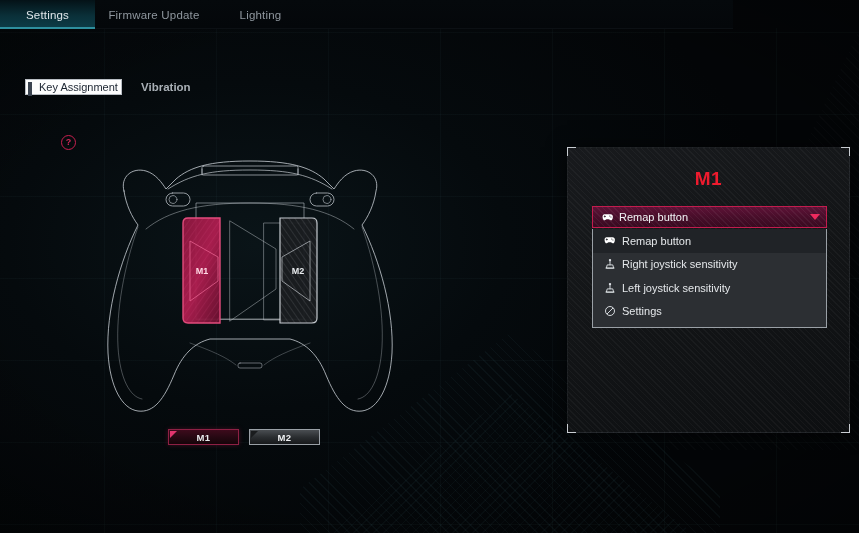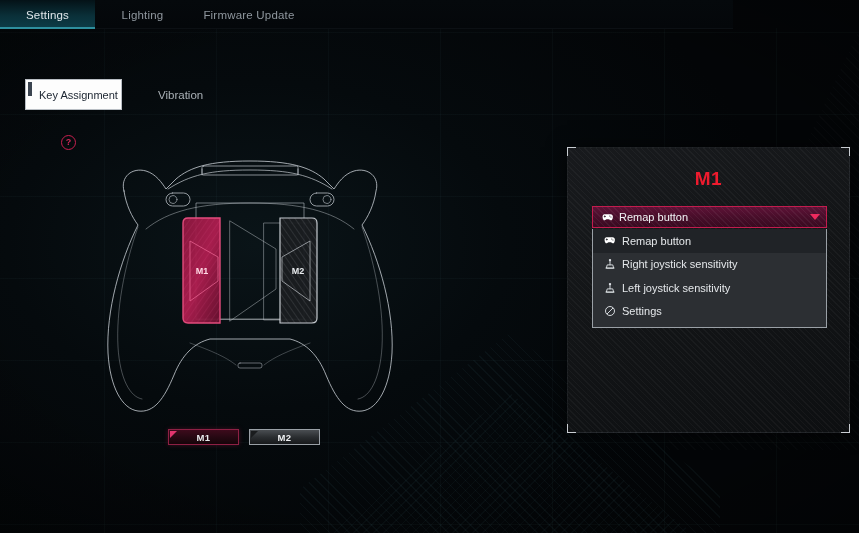--- a/index.html
+++ b/index.html
@@ -85,41 +85,42 @@
     background:#2e8f9e;
   }
 
   
   .subbar{
     position:absolute; left:0; top:29px; width:859px; height:62px;
     z-index:6;
   }
   .subtab{
     position:absolute; top:50px;
-    height:31px;
+    height:16px;
     display:flex; align-items:center;
     font-size:11.5px;
     cursor:default;
   }
   .subtab.key{
     left:25px; width:97px;
     background:#fdfdfd;
     border:1px solid #b9bec4;
     color:#1b2430;
     padding-left:13px;
     font-size:11px;
   }
   .subtab.key .corner{
     position:absolute; left:2px; top:2px;
     width:4px; height:14px;
     background:#3b4450;
   }
   .subtab.vib{
-    left:158px;
+    left:141px;
     color:#a9b0b6;
+    font-weight:bold;
   }
 
   
   .content{ position:absolute; left:0; top:91px; width:859px; height:442px; z-index:4; }
 
   
   .help-icon{
     position:absolute; left:61px; top:44px;
     width:15px; height:15px; border-radius:50%;
     border:1.4px solid #c8204f;
@@ -247,25 +248,25 @@
   <div class="bg-base"></div>
   <div class="bg-grid"></div>
   <div class="bg-chevrons"></div>
   <div class="bg-chevrons2"></div>
   <div class="bg-diag-right"></div>
 
   <div class="topbar">
     <div class="ttab active">
       <span>Settings</span>
     </div>
+    <div class="ttab w2">
+      <span>Firmware Update</span>
+    </div>
     <div class="ttab">
       <span>Lighting</span>
-    </div>
-    <div class="ttab w2">
-      <span>Firmware Update</span>
     </div>
   </div>
 
   <div class="subbar">
     <div class="subtab key">
       <span class="corner"></span>
       <span>Key Assignment</span>
     </div>
     <div class="subtab vib">
       <span>Vibration</span>

